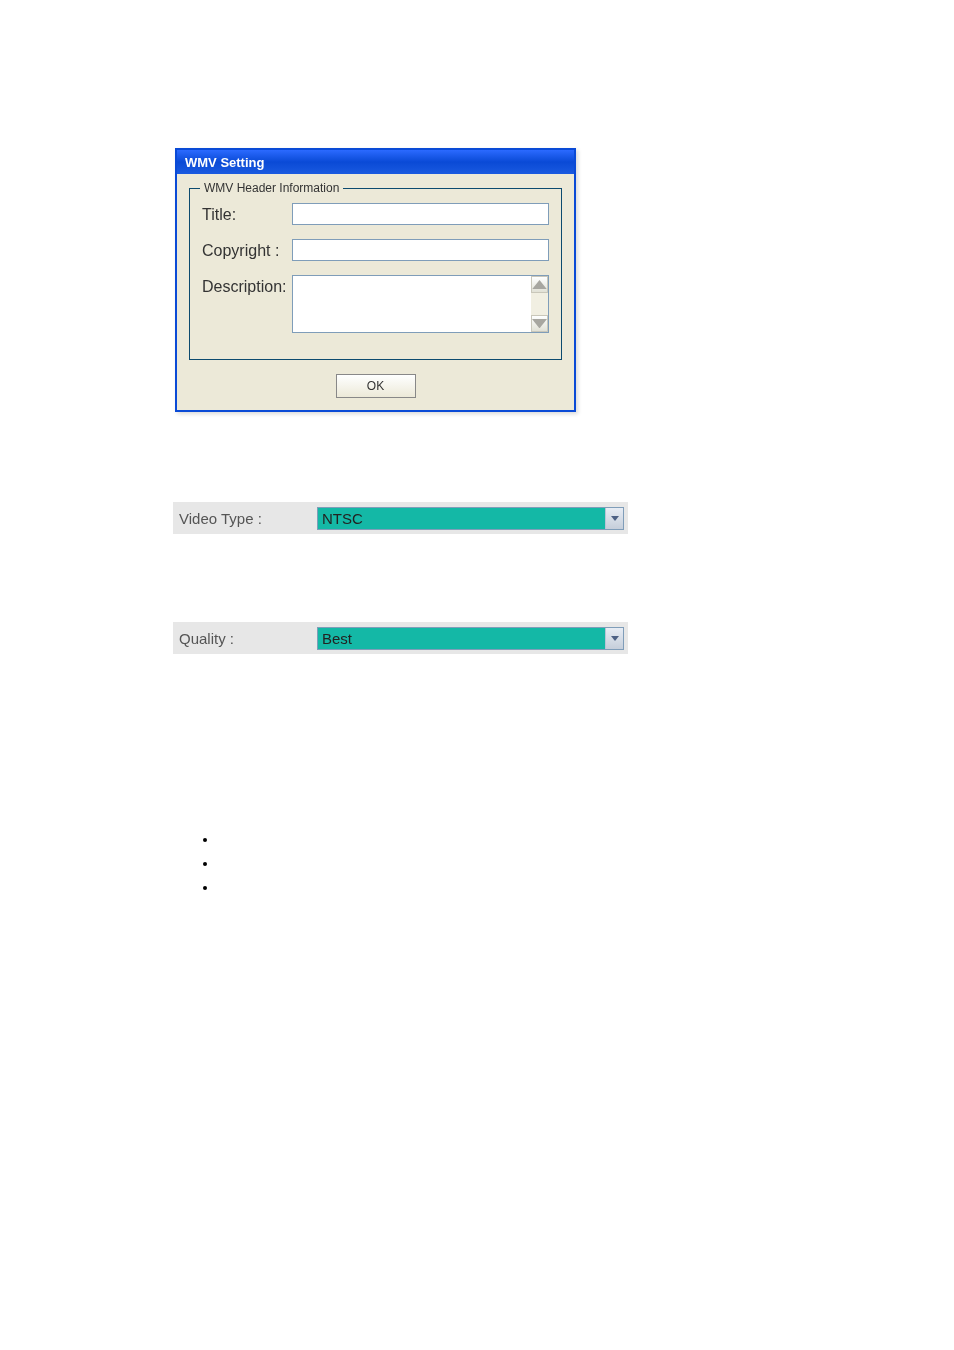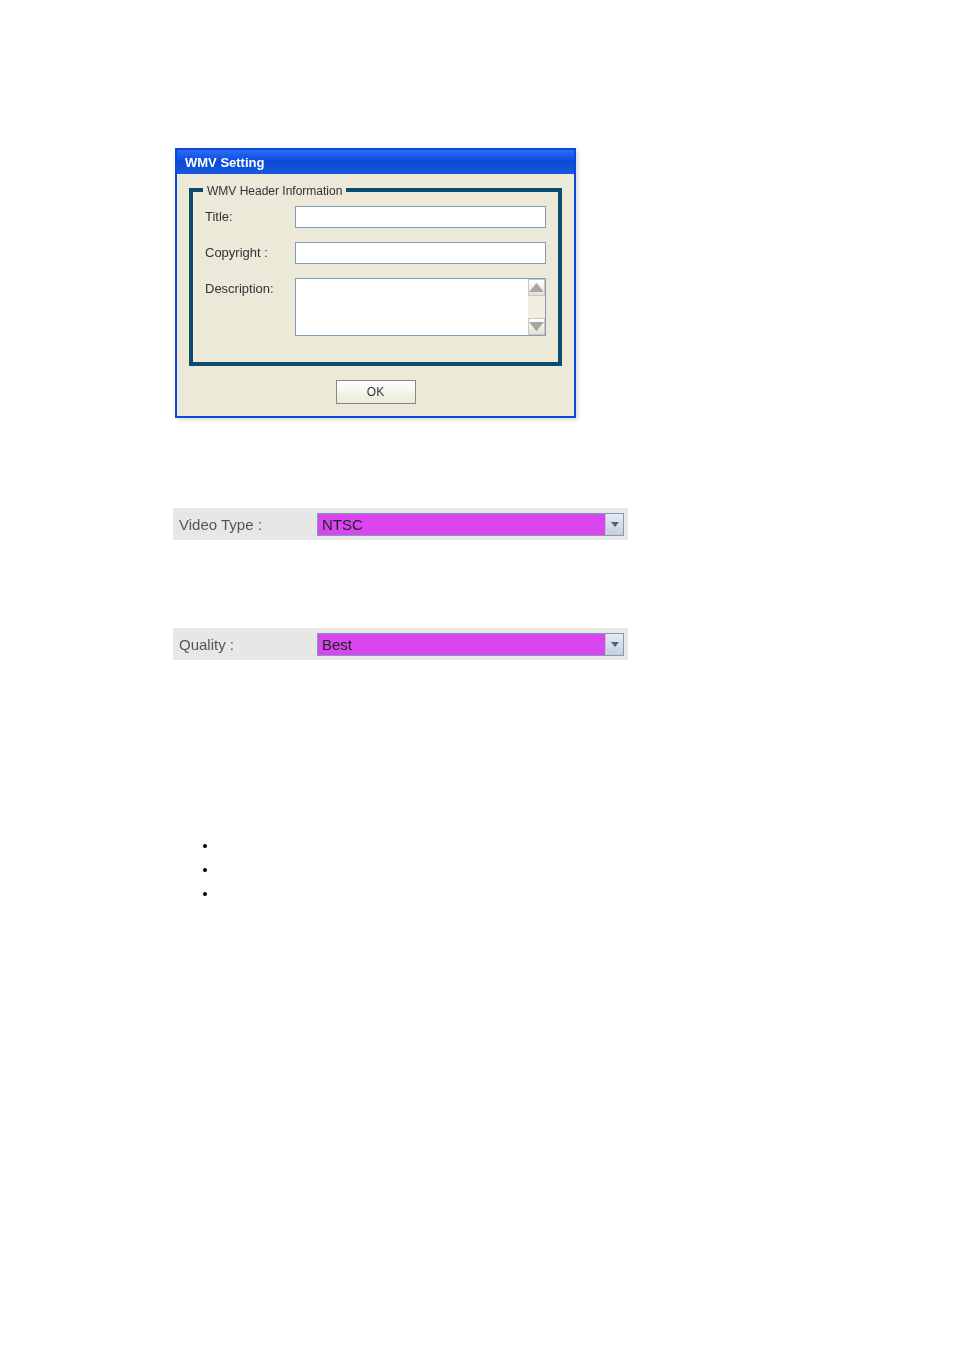--- a/index.html
+++ b/index.html
@@ -30,21 +30,21 @@
       font-size: 13px;
       padding: 4px 8px;
       display: flex;
       align-items: center;
     }
     .dialog-body {
       padding: 14px 12px 12px 12px;
       background: #ece9d8;
     }
     .groupbox {
-      border: 4px solid #0c4a6e;
+      border: 1px solid #0c4a6e;
       padding: 14px 12px 18px 12px;
       position: relative;
       margin-bottom: 10px;
     }
     .groupbox-legend {
       position: absolute;
       top: -8px;
       left: 10px;
       background: #ece9d8;
       padding: 0 4px;
@@ -54,21 +54,21 @@
     .form-row {
       display: flex;
       align-items: flex-start;
       margin-bottom: 14px;
     }
     .form-row:last-child {
       margin-bottom: 8px;
     }
     .form-label {
       width: 90px;
-      font-size: 13px;
+      font-size: 16px;
       color: #333;
       padding-top: 3px;
     }
     .text-input {
       flex: 1;
       height: 22px;
       border: 1px solid #7f9db9;
       background: #ffffff;
       font-family: Tahoma, Arial, sans-serif;
       font-size: 12px;
@@ -143,21 +143,21 @@
     .setting-label {
       width: 138px;
       font-size: 15px;
       color: #555;
       font-family: Arial, sans-serif;
     }
     .select-wrap {
       flex: 1;
       height: 23px;
       border: 1px solid #7f9db9;
-      background: #d946ef;
+      background: #14b8a6;
       display: flex;
       align-items: center;
       position: relative;
     }
     .select-value {
       flex: 1;
       padding: 0 4px;
       font-size: 15px;
       color: #222;
       font-family: Arial, sans-serif;

